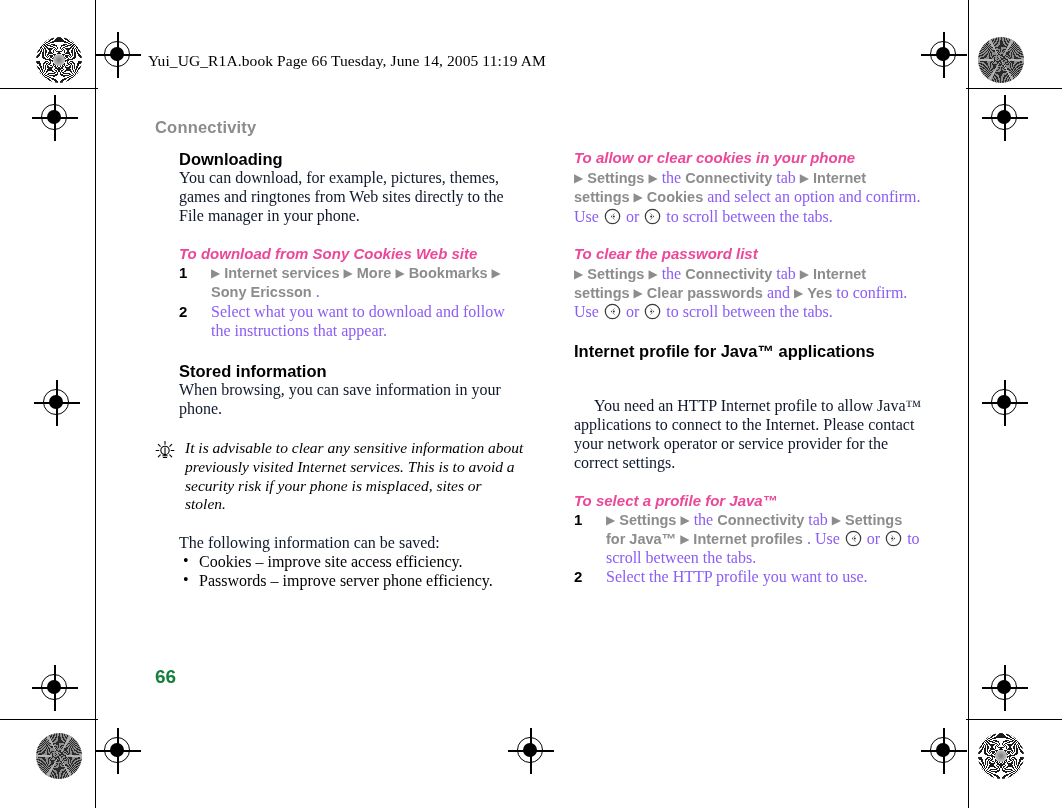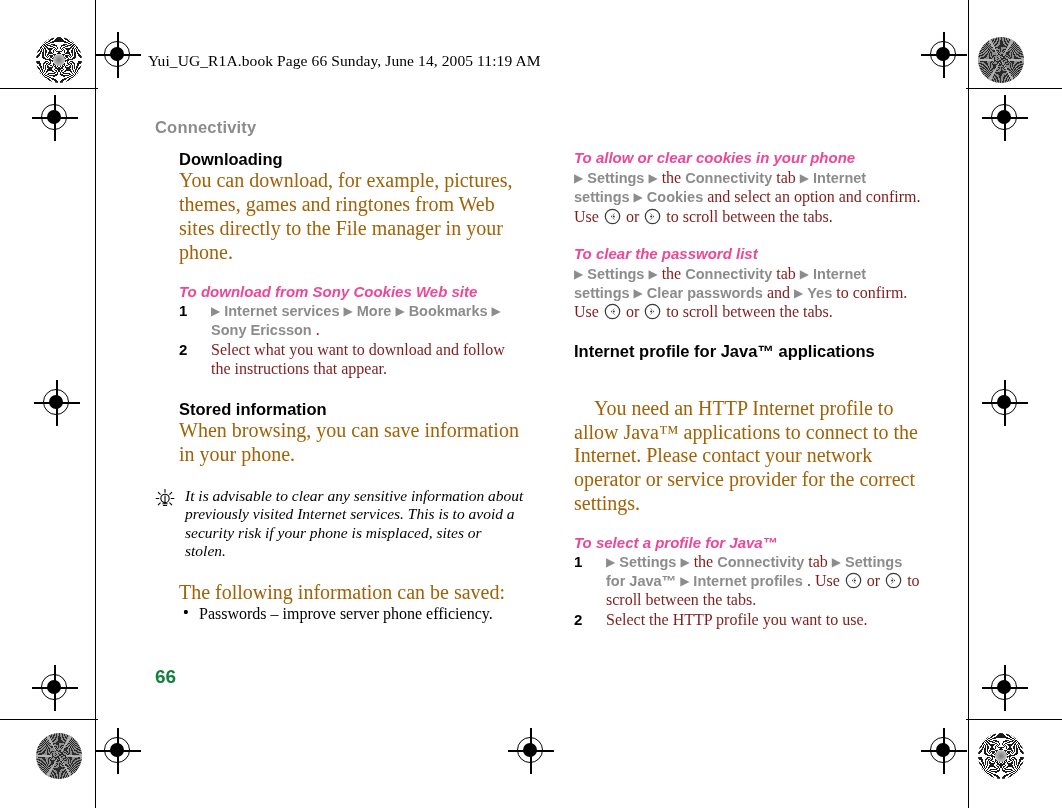--- a/index.html
+++ b/index.html
@@ -145,42 +145,42 @@
     font-family: "Liberation Sans", sans-serif;
     font-weight: bold;
     font-style: italic;
     font-size: 15px;
     margin: 0 0 1px 0;
     line-height: 1.12;
     color: #ec4899;
   }
   p.body {
     font-family: "Liberation Serif", serif;
-    font-size: 20px;
+    font-size: 16px;
     line-height: 1.185;
     margin: 0;
-    color: #a16207;
+    color: #0f172a;
   }
   p.body.indent { text-indent: 20px; margin-top: 37px; }
   .gap-md { height: 20px; }
 
   
   .mpath {
     font-family: "Liberation Sans", sans-serif;
     font-weight: bold;
     color: #8c8c8c;
     font-size: 14.5px;
   }
   .arrow {
     font-family: "Liberation Sans", sans-serif;
     color: #8c8c8c;
     font-size: 12px;
     vertical-align: 1.5px;
   }
-  .ser { font-family: "Liberation Serif", serif; font-size:16px; color:#7f1d1d; font-weight: normal; font-style: normal;}
+  .ser { font-family: "Liberation Serif", serif; font-size:16px; color:#8b5cf6; font-weight: normal; font-style: normal;}
 
   
   ol.steps, ul.bullets {
     list-style: none;
     margin: 0;
     padding: 0;
   }
   ol.steps > li {
     position: relative;
     padding-left: 32px;
@@ -321,21 +321,21 @@
     <div class="cross-h"></div>
     <div class="ring"></div>
     <div class="dot"></div>
 </div>
 
 <div class="target starburst" style="left:36px; top:37px;"></div>
 <div class="target pinwheel" style="left:978px; top:37px;"></div>
 <div class="target pinwheel" style="left:36px; top:733px;"></div>
 <div class="target starburst" style="left:978px; top:733px;"></div>
 
-<div id="page-header">Yui_UG_R1A.book  Page 66  Sunday, June 14, 2005  11:19 AM</div>
+<div id="page-header">Yui_UG_R1A.book  Page 66  Tuesday, June 14, 2005  11:19 AM</div>
 
 <div id="chapter-title">Connectivity</div>
 
 <div id="page-number">66</div>
 
 <div class="column" id="col-left">
 
   <h2 class="sec">Downloading</h2>
   <p class="body">You can download, for example, pictures, themes, games and ringtones from Web sites directly to the File manager in your phone.</p>
 
@@ -372,21 +372,21 @@
         </g>
       </svg>
     </span>
     <span>It is advisable to clear any sensitive information about previously visited Internet services. This is to avoid a security risk if your phone is misplaced, sites or stolen.</span>
   </div>
 
   <div class="gap-md"></div>
 
   <p class="body">The following information can be saved:</p>
   <ul class="bullets">
-      <li><span class="bul">•</span></li>
+      <li><span class="bul">•</span><span>Cookies – improve site access efficiency.</span></li>
       <li><span class="bul">•</span><span>Passwords – improve server phone efficiency.</span></li>
     </ul>
 </div>
 
 <div class="column" id="col-right">
 
   <h3 class="task">To allow or clear cookies in your phone</h3>
   <div class="instr"><span class="arrow">▶</span> <span class="mpath">Settings</span> <span class="arrow">▶</span> <span class="ser">the</span> <span class="mpath">Connectivity</span> <span class="ser">tab</span> <span class="arrow">▶</span> <span class="mpath">Internet settings</span> <span class="arrow">▶</span> <span class="mpath">Cookies</span> <span class="ser">and select an option and confirm. Use</span> <span class="navkey"><svg viewBox="0 0 18 18" width="17" height="17">
           <circle cx="9" cy="9" r="7.6" fill="#fff" stroke="#3a3a3a" stroke-width="1.3"></circle>
           <g transform="">

